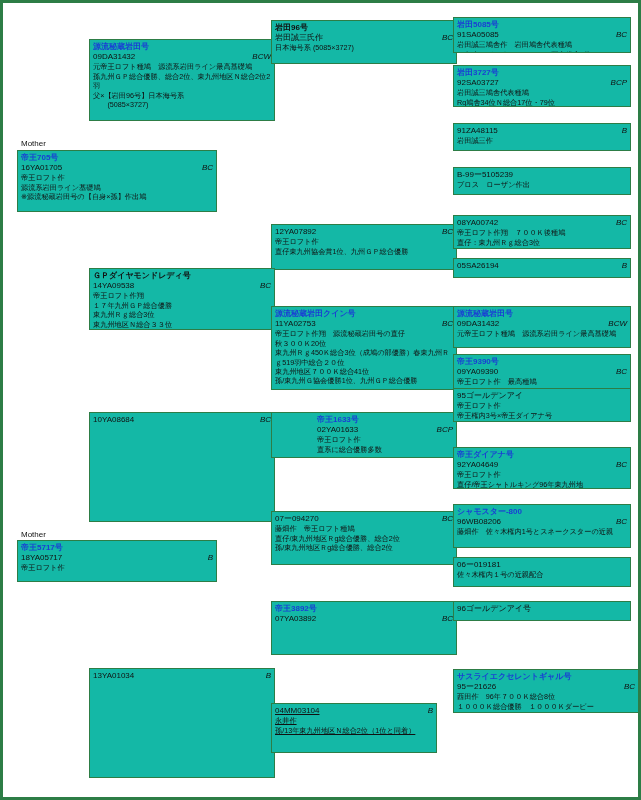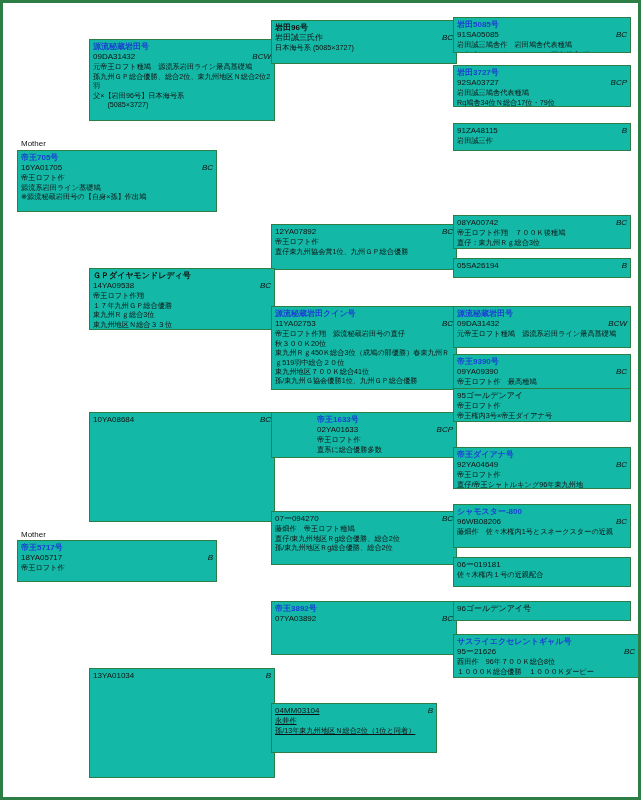--- a/index.html
+++ b/index.html
@@ -105,20 +105,24 @@
     <span class="code">92SA03727<i class="sex">BCP</i></span>
     <span class="body">岩田誠三鳩舎代表種鳩
 Rg鳩舎34位Ｎ総合17位・79位</span>
   </div>
 
   <div class="cell" style="left:450px;top:120px;width:178px;height:28px;">
     <span class="code">91ZA48115<i class="sex">B</i></span>
     <span class="body">岩田誠三作</span>
   </div>
 
+  <div class="cell" style="left:450px;top:164px;width:178px;height:28px;">
+    <span class="code">B-99ー5105239<i class="sex"></i></span>
+    <span class="body">ブロス　ローザン作出</span>
+  </div>
 
   <div class="cell" style="left:268px;top:221px;width:186px;height:46px;">
     <span class="code">12YA07892<i class="sex">BC</i></span>
     <span class="body">帝王ロフト作
 直仔東九州協会賞1位、九州ＧＰ総合優勝</span>
   </div>
 
   <div class="cell" style="left:450px;top:212px;width:178px;height:34px;">
     <span class="code">08YA00742<i class="sex">BC</i></span>
     <span class="body">帝王ロフト作翔　７００Ｋ後種鳩
@@ -215,21 +219,21 @@
 
   <div class="cell" style="left:268px;top:598px;width:186px;height:54px;">
     <span class="title blue">帝王3892号</span>
     <span class="code">07YA03892<i class="sex">BC</i></span>
   </div>
 
   <div class="cell" style="left:450px;top:598px;width:178px;height:20px;">
     <span class="code">96ゴールデンアイ号<i class="sex"></i></span>
   </div>
 
-  <div class="cell" style="left:450px;top:631px;width:186px;height:44px;">
+  <div class="cell" style="left:450px;top:666px;width:186px;height:44px;">
     <span class="title blue">サスライエクセレントギャル号</span>
     <span class="code">95ー21626<i class="sex">BC</i></span>
     <span class="body">西田作　96年７００Ｋ総合8位
 １０００Ｋ総合優勝　１０００Ｋダービー</span>
   </div>
 
   <div class="cell" style="left:268px;top:700px;width:166px;height:50px;text-decoration:underline;">
     <span class="code">04MM03104<i class="sex">B</i></span>
     <span class="body">永井作
 孫/13年東九州地区Ｎ総合2位（1位と同着）</span>

